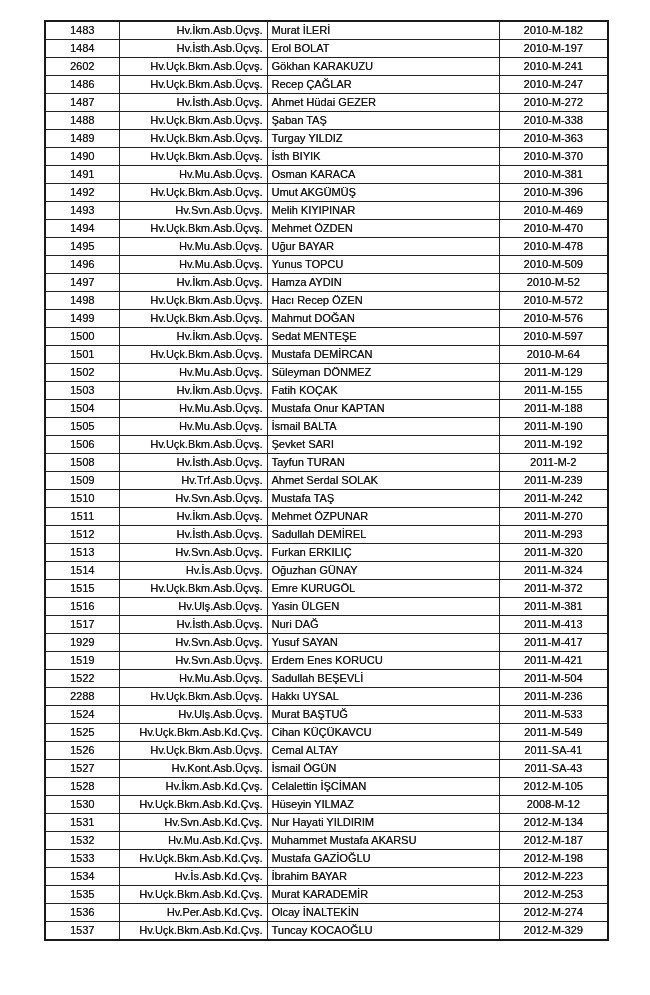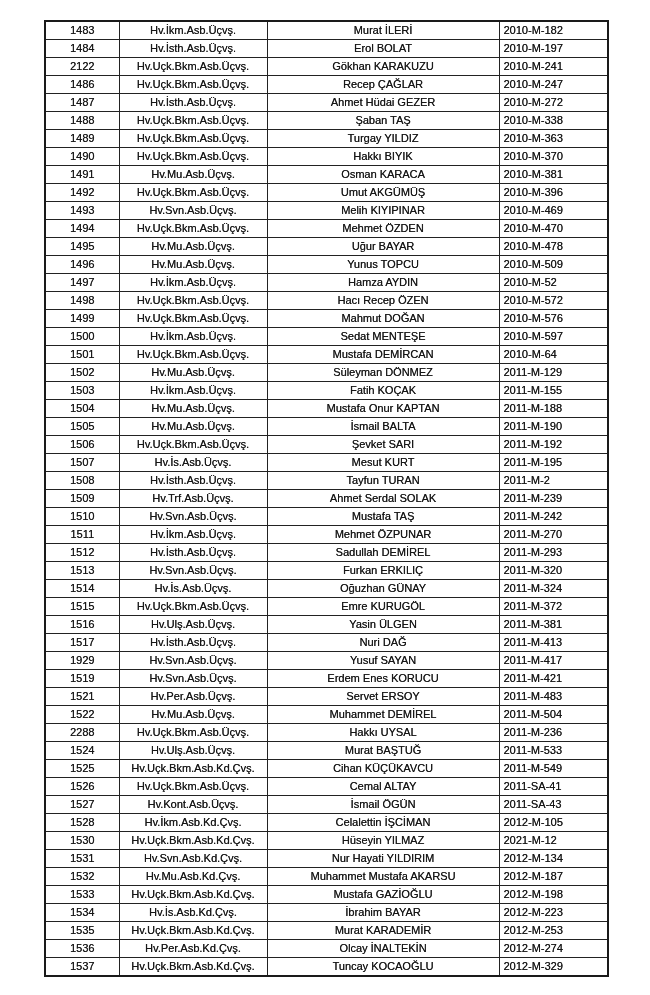--- a/index.html
+++ b/index.html
@@ -35,23 +35,23 @@
     font-size: 11px;
     line-height: 13px;
     padding: 1px 4px 1px 4px;
     white-space: nowrap;
     overflow: hidden;
     color: #161616;
     
     text-shadow: 0.2px 0 0 #3a3a3a;
   }
   td.col-no   { text-align: center; }
-  td.col-rank { text-align: center; }
-  td.col-name { text-align: center; }
-  td.col-reg  { text-align: left; }
+  td.col-rank { text-align: right; }
+  td.col-name { text-align: left; }
+  td.col-reg  { text-align: center; }
   col.c-no   { width: 74px; }
   col.c-rank { width: 148px; }
   col.c-name { width: 232px; }
   col.c-reg  { width: 109px; }
 </style>
 </head>
 <body>
 
 <div class="scan-page">
   <table class="personnel">
@@ -68,21 +68,21 @@
           <td class="col-name">Murat İLERİ</td>
           <td class="col-reg">2010-M-182</td>
         </tr>
         <tr>
           <td class="col-no">1484</td>
           <td class="col-rank">Hv.İsth.Asb.Üçvş.</td>
           <td class="col-name">Erol BOLAT</td>
           <td class="col-reg">2010-M-197</td>
         </tr>
         <tr>
-          <td class="col-no">2122</td>
+          <td class="col-no">2602</td>
           <td class="col-rank">Hv.Uçk.Bkm.Asb.Üçvş.</td>
           <td class="col-name">Gökhan KARAKUZU</td>
           <td class="col-reg">2010-M-241</td>
         </tr>
         <tr>
           <td class="col-no">1486</td>
           <td class="col-rank">Hv.Uçk.Bkm.Asb.Üçvş.</td>
           <td class="col-name">Recep ÇAĞLAR</td>
           <td class="col-reg">2010-M-247</td>
         </tr>
@@ -100,21 +100,21 @@
         </tr>
         <tr>
           <td class="col-no">1489</td>
           <td class="col-rank">Hv.Uçk.Bkm.Asb.Üçvş.</td>
           <td class="col-name">Turgay YILDIZ</td>
           <td class="col-reg">2010-M-363</td>
         </tr>
         <tr>
           <td class="col-no">1490</td>
           <td class="col-rank">Hv.Uçk.Bkm.Asb.Üçvş.</td>
-          <td class="col-name">Hakkı BIYIK</td>
+          <td class="col-name">İsth BIYIK</td>
           <td class="col-reg">2010-M-370</td>
         </tr>
         <tr>
           <td class="col-no">1491</td>
           <td class="col-rank">Hv.Mu.Asb.Üçvş.</td>
           <td class="col-name">Osman KARACA</td>
           <td class="col-reg">2010-M-381</td>
         </tr>
         <tr>
           <td class="col-no">1492</td>
@@ -198,26 +198,20 @@
           <td class="col-no">1505</td>
           <td class="col-rank">Hv.Mu.Asb.Üçvş.</td>
           <td class="col-name">İsmail BALTA</td>
           <td class="col-reg">2011-M-190</td>
         </tr>
         <tr>
           <td class="col-no">1506</td>
           <td class="col-rank">Hv.Uçk.Bkm.Asb.Üçvş.</td>
           <td class="col-name">Şevket SARI</td>
           <td class="col-reg">2011-M-192</td>
-        </tr>
-        <tr>
-          <td class="col-no">1507</td>
-          <td class="col-rank">Hv.İs.Asb.Üçvş.</td>
-          <td class="col-name">Mesut KURT</td>
-          <td class="col-reg">2011-M-195</td>
         </tr>
         <tr>
           <td class="col-no">1508</td>
           <td class="col-rank">Hv.İsth.Asb.Üçvş.</td>
           <td class="col-name">Tayfun TURAN</td>
           <td class="col-reg">2011-M-2</td>
         </tr>
         <tr>
           <td class="col-no">1509</td>
           <td class="col-rank">Hv.Trf.Asb.Üçvş.</td>
@@ -278,29 +272,23 @@
           <td class="col-name">Yusuf SAYAN</td>
           <td class="col-reg">2011-M-417</td>
         </tr>
         <tr>
           <td class="col-no">1519</td>
           <td class="col-rank">Hv.Svn.Asb.Üçvş.</td>
           <td class="col-name">Erdem Enes KORUCU</td>
           <td class="col-reg">2011-M-421</td>
         </tr>
         <tr>
-          <td class="col-no">1521</td>
-          <td class="col-rank">Hv.Per.Asb.Üçvş.</td>
-          <td class="col-name">Servet ERSOY</td>
-          <td class="col-reg">2011-M-483</td>
-        </tr>
-        <tr>
           <td class="col-no">1522</td>
           <td class="col-rank">Hv.Mu.Asb.Üçvş.</td>
-          <td class="col-name">Muhammet DEMİREL</td>
+          <td class="col-name">Sadullah BEŞEVLİ</td>
           <td class="col-reg">2011-M-504</td>
         </tr>
         <tr>
           <td class="col-no">2288</td>
           <td class="col-rank">Hv.Uçk.Bkm.Asb.Üçvş.</td>
           <td class="col-name">Hakkı UYSAL</td>
           <td class="col-reg">2011-M-236</td>
         </tr>
         <tr>
           <td class="col-no">1524</td>
@@ -329,21 +317,21 @@
         <tr>
           <td class="col-no">1528</td>
           <td class="col-rank">Hv.İkm.Asb.Kd.Çvş.</td>
           <td class="col-name">Celalettin İŞCİMAN</td>
           <td class="col-reg">2012-M-105</td>
         </tr>
         <tr>
           <td class="col-no">1530</td>
           <td class="col-rank">Hv.Uçk.Bkm.Asb.Kd.Çvş.</td>
           <td class="col-name">Hüseyin YILMAZ</td>
-          <td class="col-reg">2021-M-12</td>
+          <td class="col-reg">2008-M-12</td>
         </tr>
         <tr>
           <td class="col-no">1531</td>
           <td class="col-rank">Hv.Svn.Asb.Kd.Çvş.</td>
           <td class="col-name">Nur Hayati YILDIRIM</td>
           <td class="col-reg">2012-M-134</td>
         </tr>
         <tr>
           <td class="col-no">1532</td>
           <td class="col-rank">Hv.Mu.Asb.Kd.Çvş.</td>

